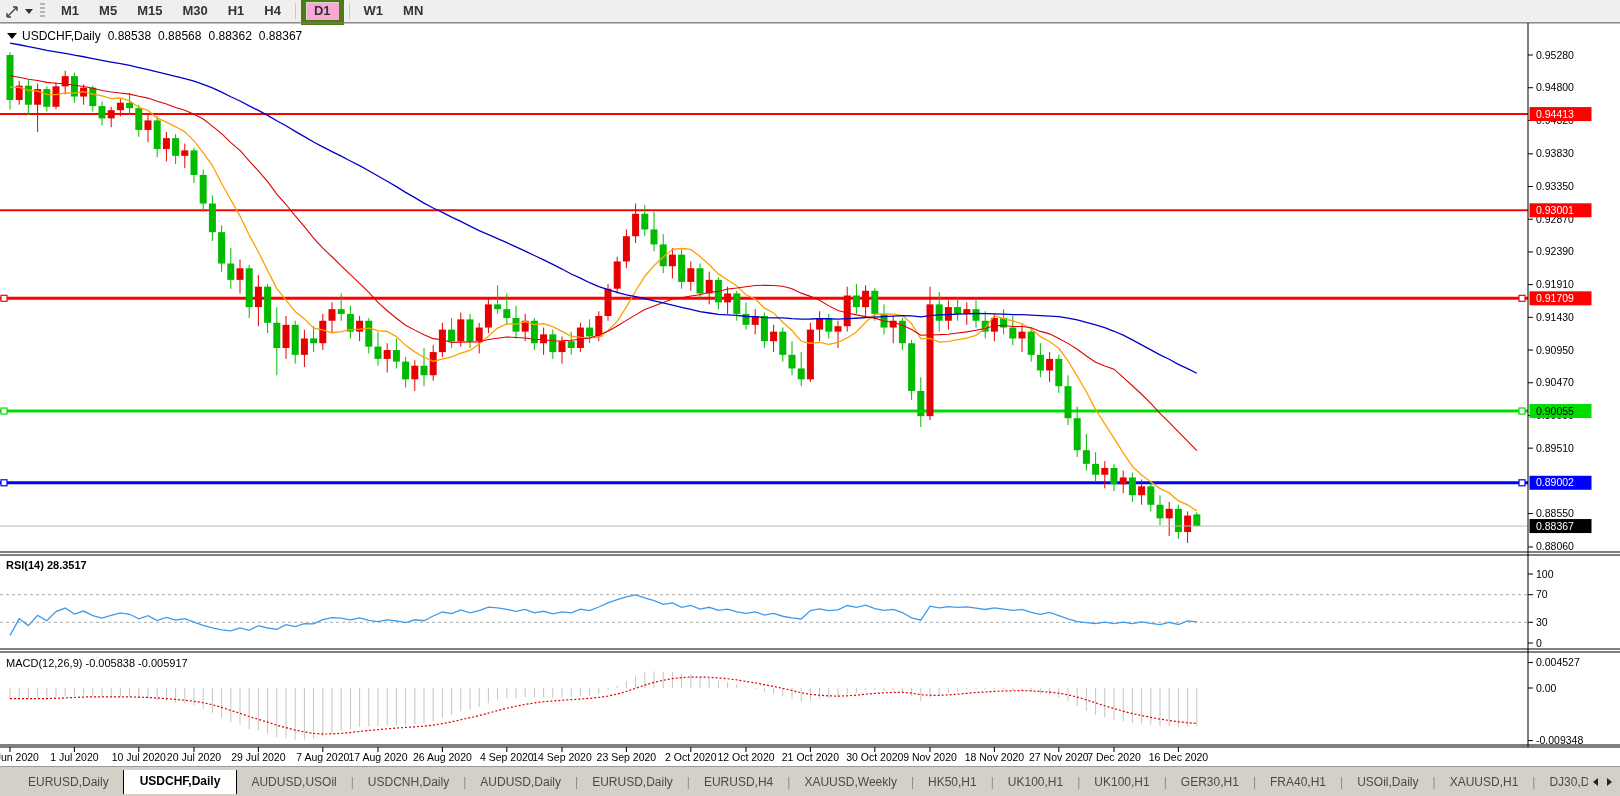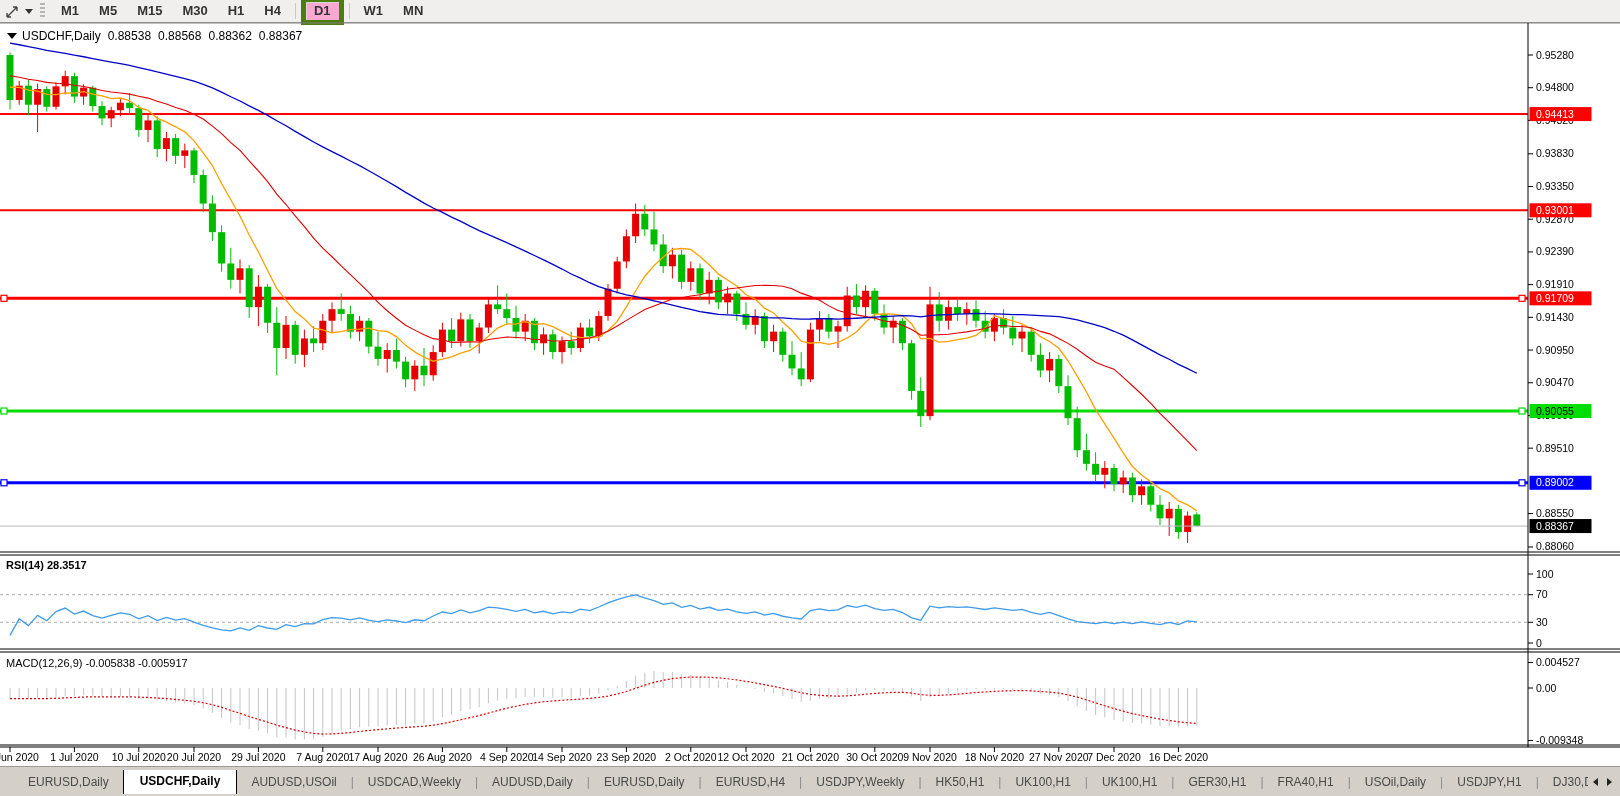--- a/index.html
+++ b/index.html
@@ -615,43 +615,43 @@
 
   <div class="panel-label" style="top:559px;font-weight:bold;">RSI(14) 28.3517</div>
   <div class="panel-label" style="top:657px;">MACD(12,26,9) -0.005838 -0.005917</div>
 
   <div id="tab-bar">
     <div id="tab-strip">
         <div class="tab">EURUSD,Daily</div>
         <div class="tab active">USDCHF,Daily</div>
         <div class="tab">AUDUSD,USOil</div>
         <span class="tab-div">|</span>
-        <div class="tab">USDCAD,Weekly</div>
+        <div class="tab">USDCNH,Daily</div>
         <span class="tab-div">|</span>
         <div class="tab">AUDUSD,Daily</div>
         <span class="tab-div">|</span>
         <div class="tab">EURUSD,Daily</div>
         <span class="tab-div">|</span>
         <div class="tab">EURUSD,H4</div>
         <span class="tab-div">|</span>
-        <div class="tab">USDJPY,Weekly</div>
+        <div class="tab">XAUUSD,Weekly</div>
         <span class="tab-div">|</span>
         <div class="tab">HK50,H1</div>
         <span class="tab-div">|</span>
         <div class="tab">UK100,H1</div>
         <span class="tab-div">|</span>
         <div class="tab">UK100,H1</div>
         <span class="tab-div">|</span>
         <div class="tab">GER30,H1</div>
         <span class="tab-div">|</span>
         <div class="tab">FRA40,H1</div>
         <span class="tab-div">|</span>
         <div class="tab">USOil,Daily</div>
         <span class="tab-div">|</span>
-        <div class="tab">USDJPY,H1</div>
+        <div class="tab">XAUUSD,H1</div>
         <span class="tab-div">|</span>
         <div class="tab">DJ30,Daily</div>
       </div>
     <div id="tab-scroll">
       <div class="scr">
           <div class="tri-l"></div>
         </div>
       <div class="scr">
           <div class="tri-r"></div>
         </div>

